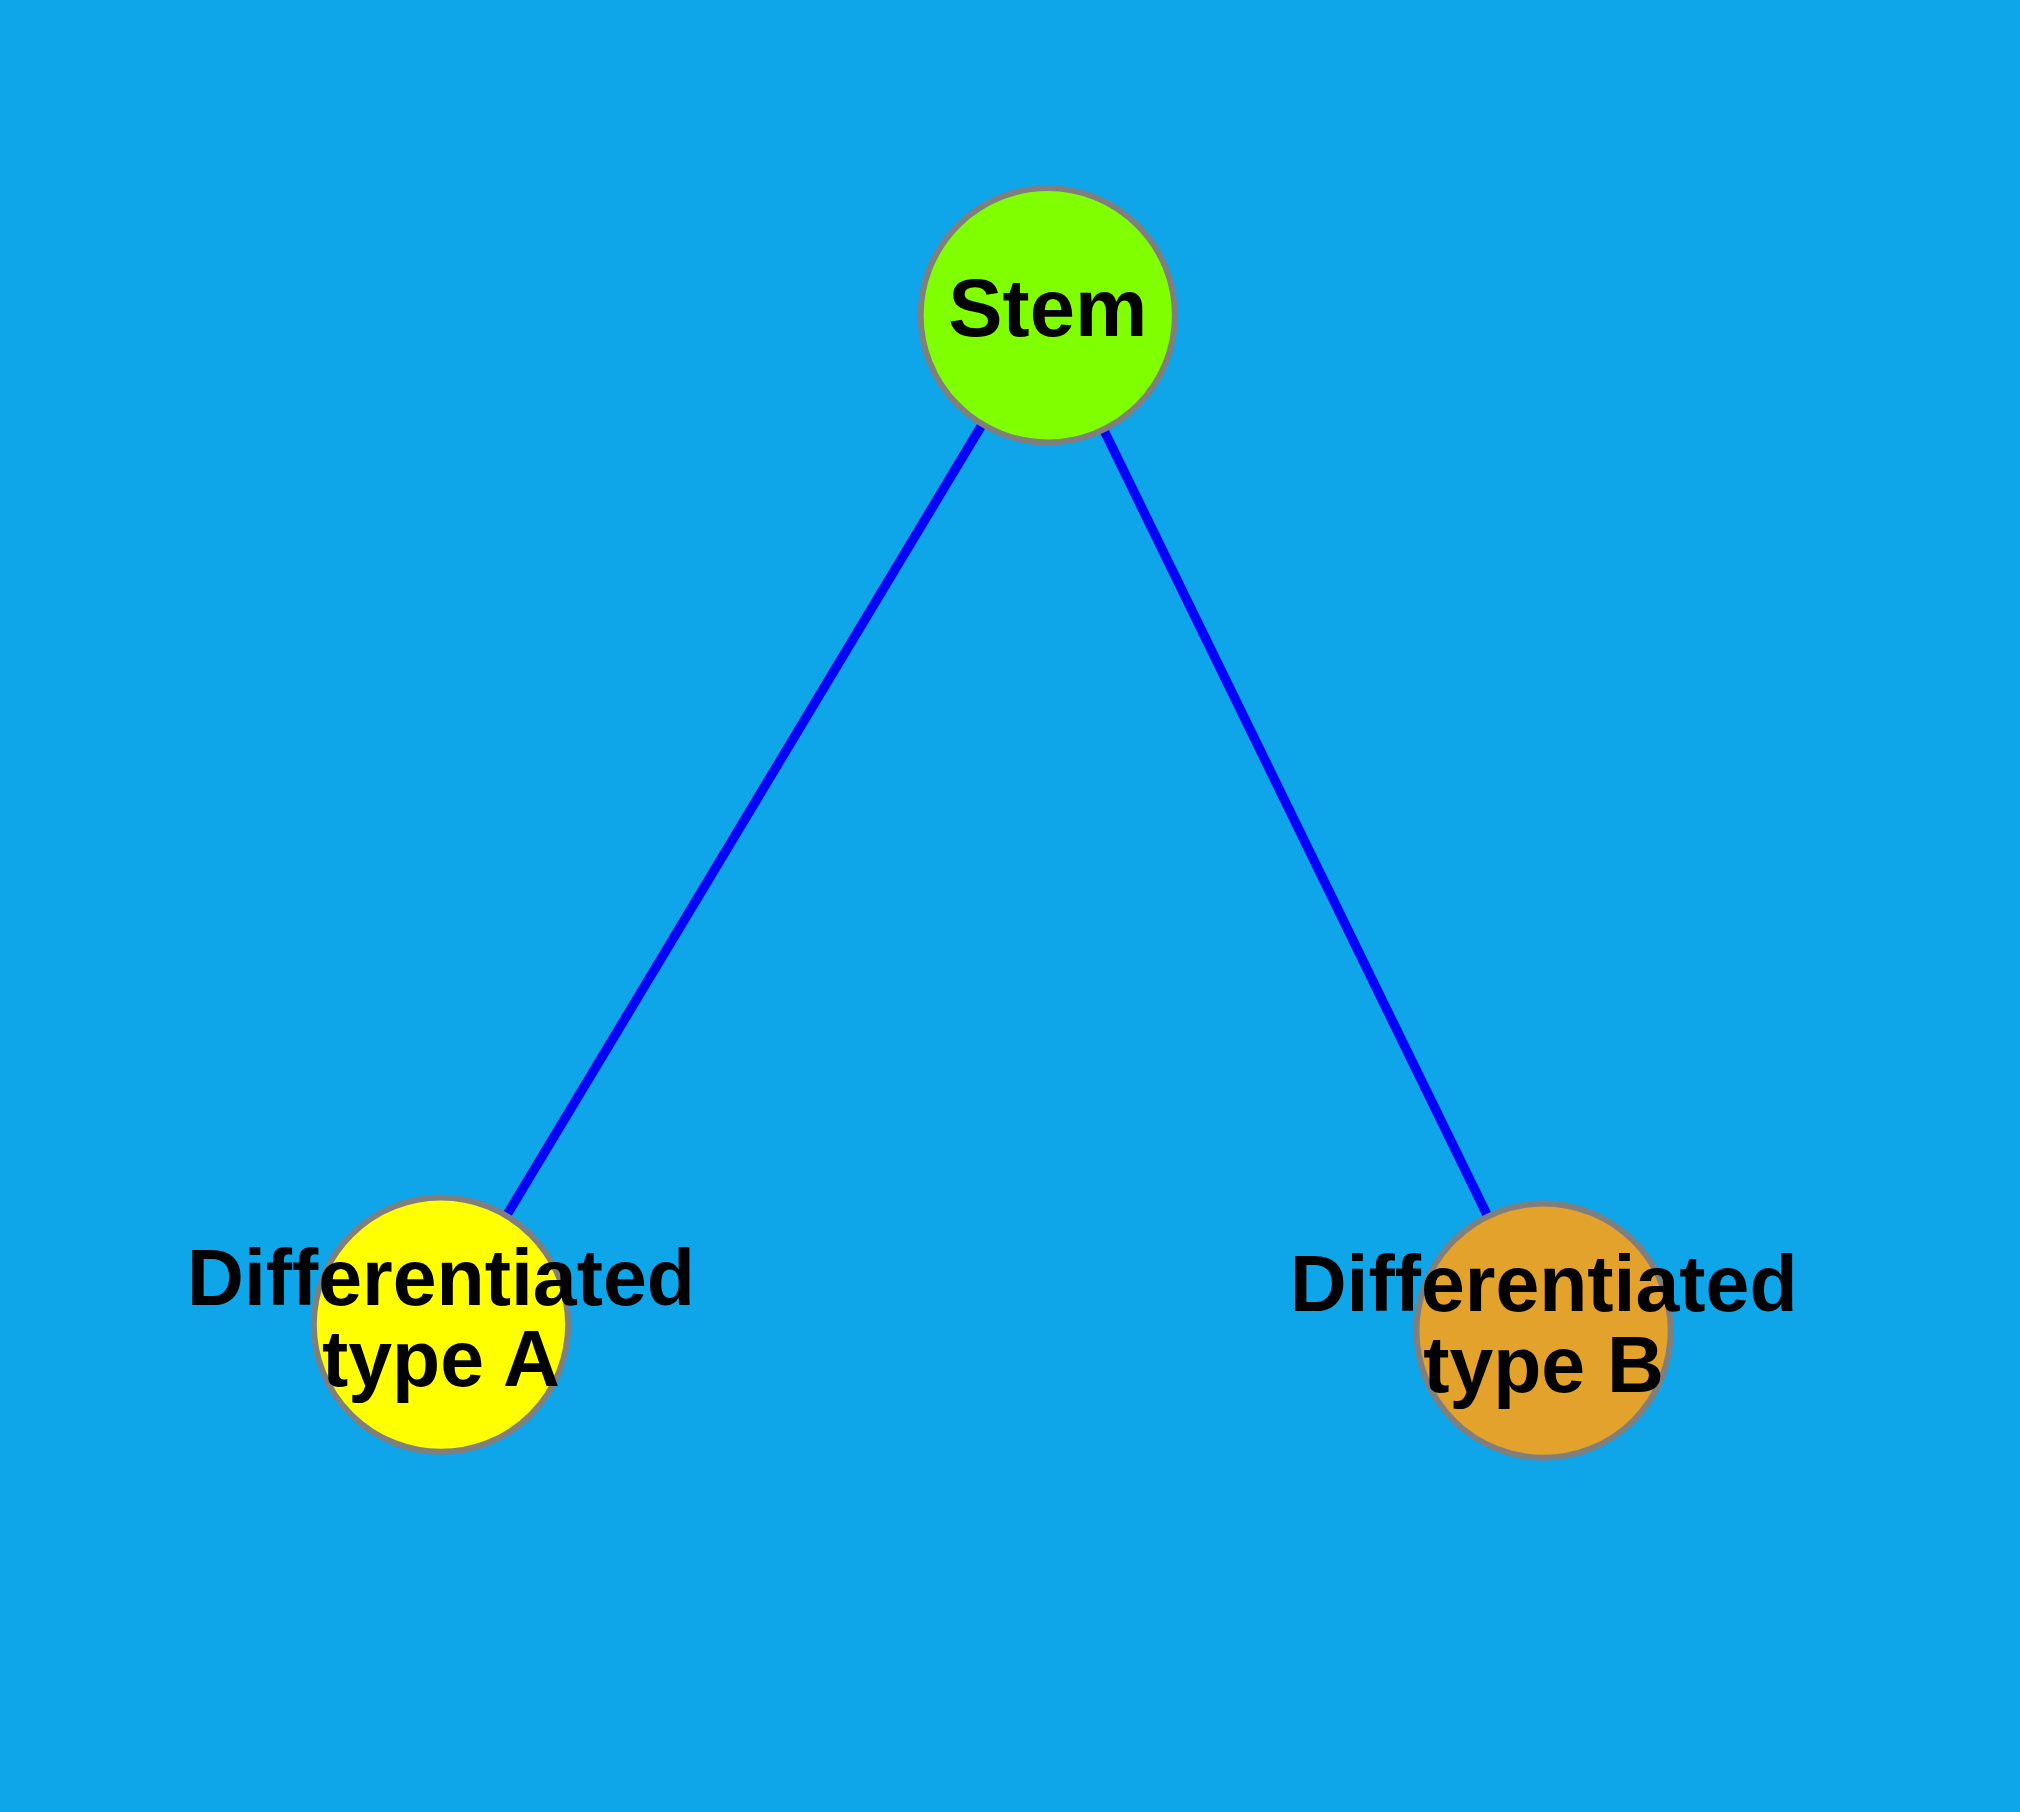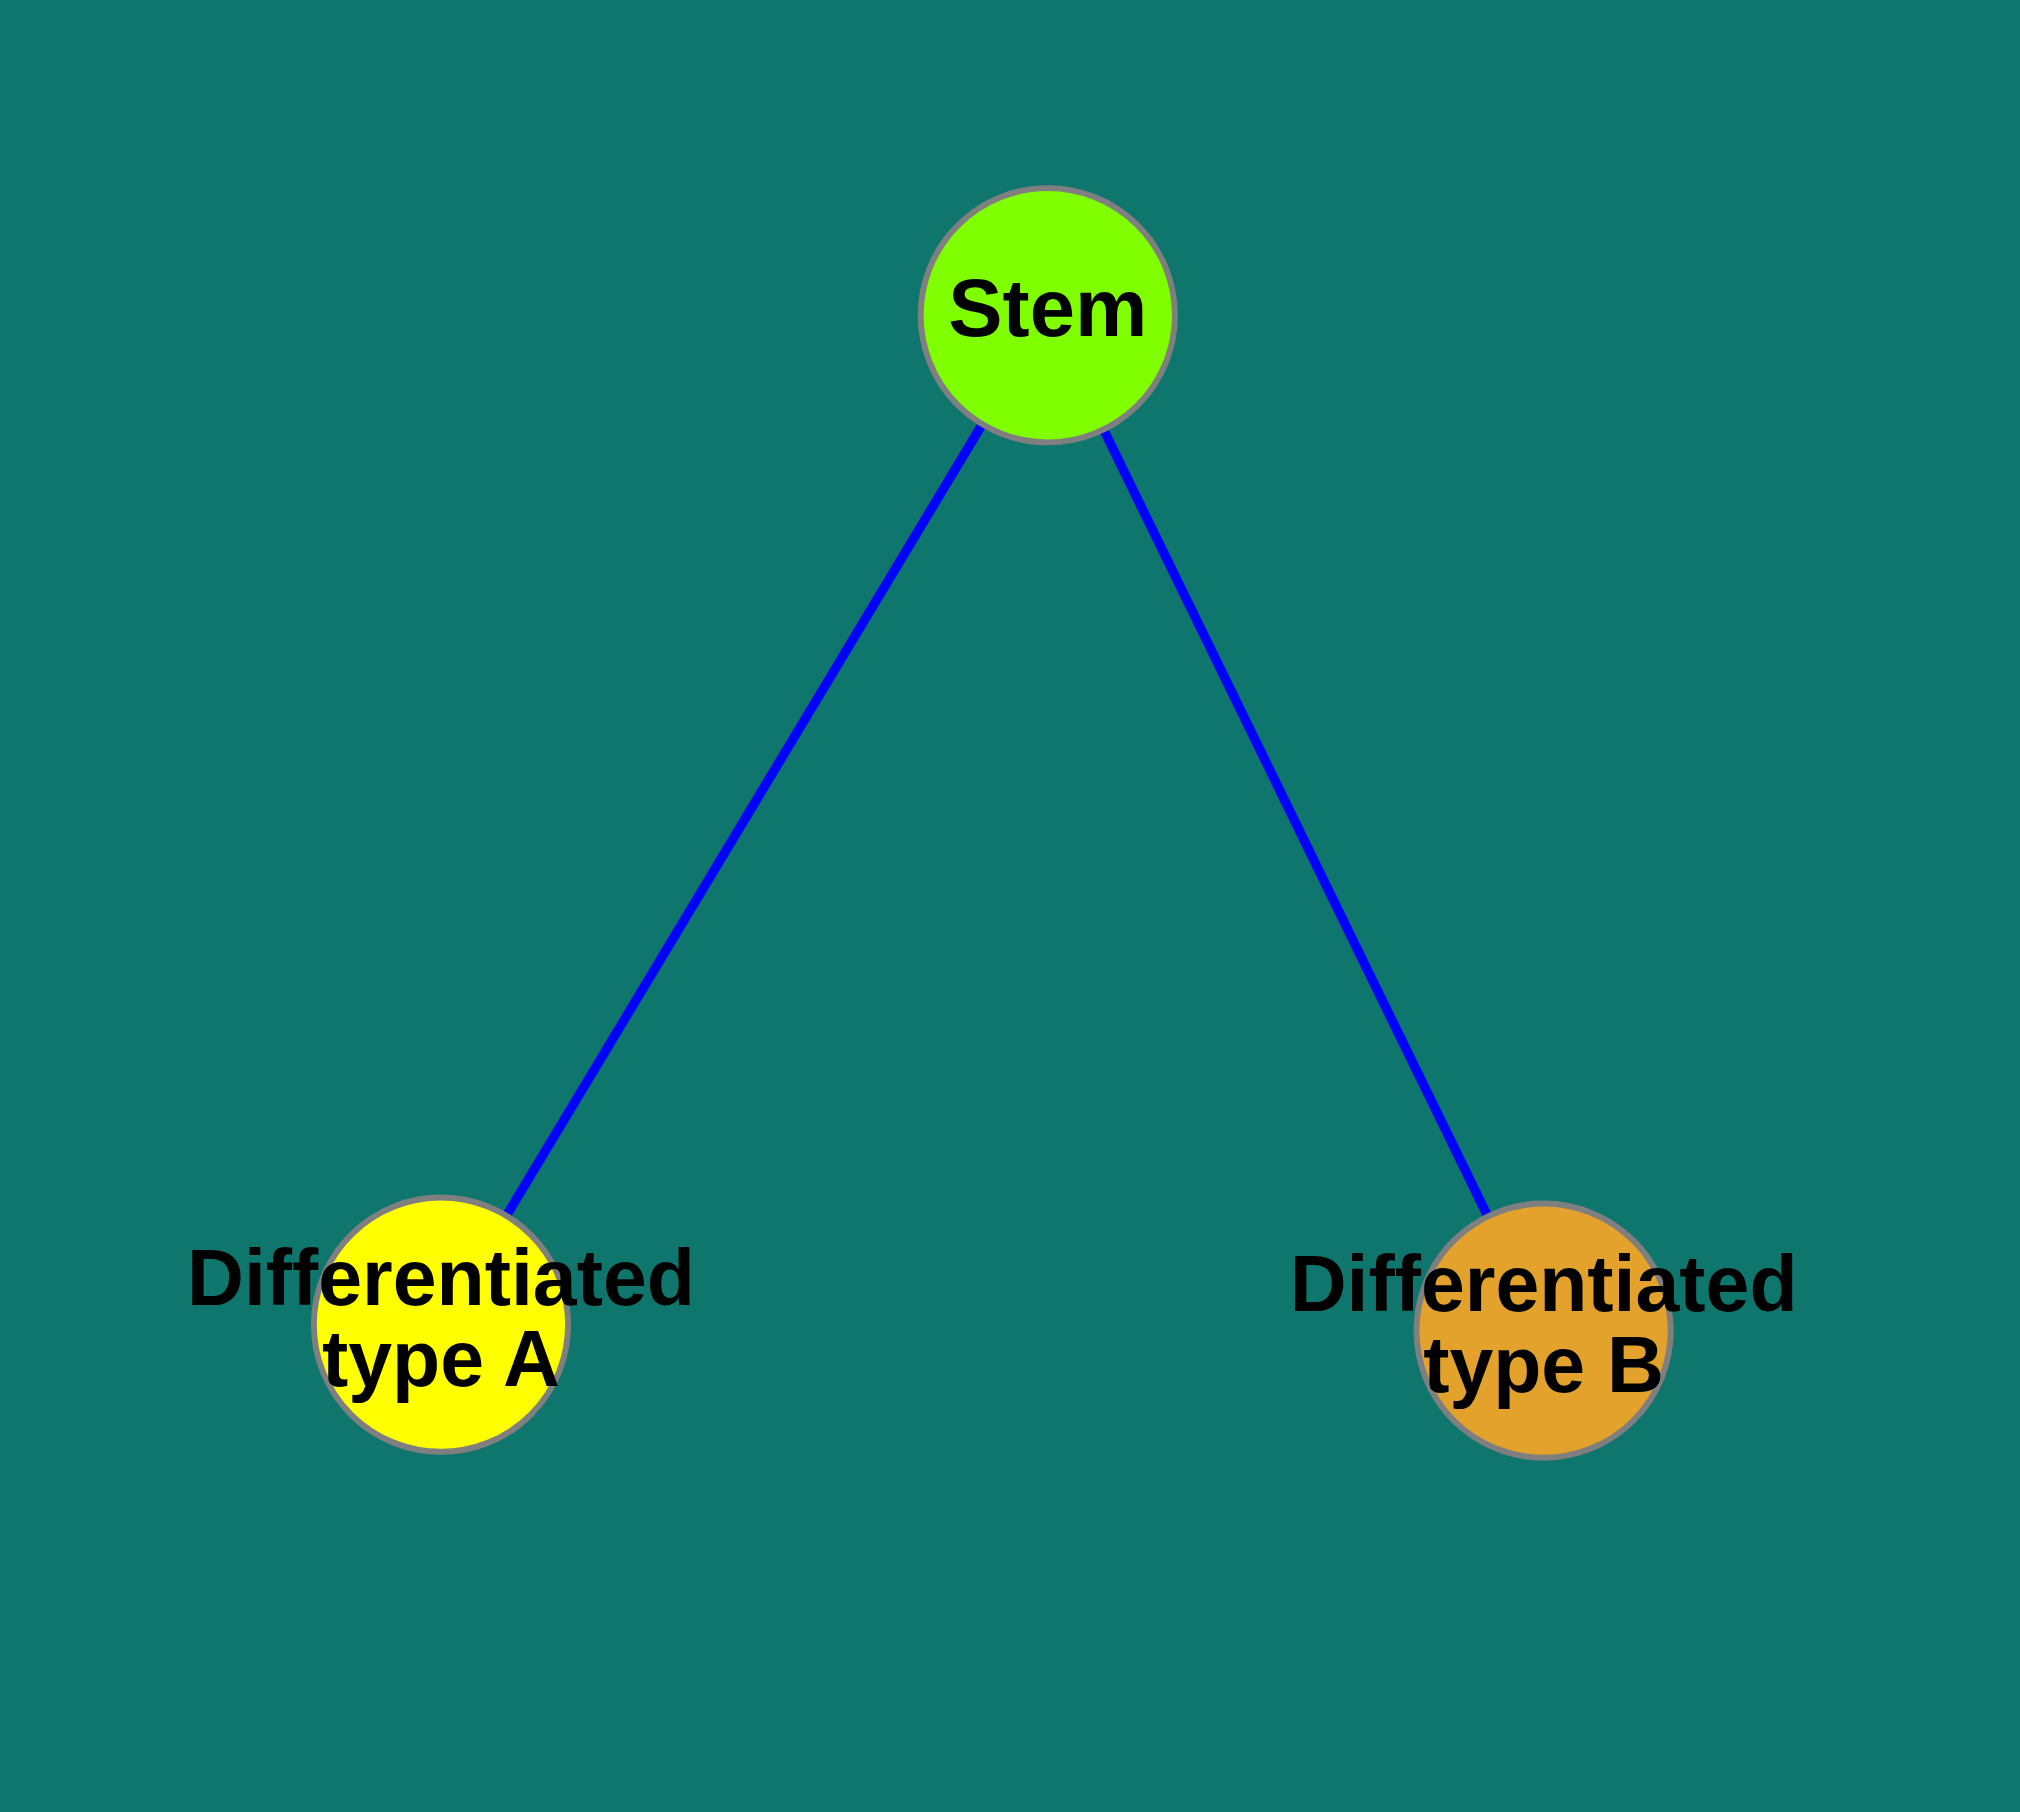--- a/index.html
+++ b/index.html
@@ -42,21 +42,21 @@
   .label-stem {
     font-size: 96px;
   }
   .label-child {
     font-size: 93px;
   }
 </style>
 </head>
 <body>
 
-<div id="canvas" style="background: #0f766e; width: 2021px; height: 1812px;">
+<div id="canvas" style="background: #0ea5e9; width: 2021px; height: 1812px;">
   <svg id="graph-svg" viewBox="0 0 2384 2138" xmlns="http://www.w3.org/2000/svg" style="width: 2021px; height: 1812px;">
 
     <g>
       <line class="edge-line" x1="1158.7145501877892" y1="500.5572216848367" x2="597.2854498122108" y2="1434.4427783151632" stroke="#0000ff" stroke-width="11"></line>
       <line class="edge-line" x1="1301.818956744987" y1="506.7882225307595" x2="1755.181043255013" y2="1435.2117774692406" stroke="#0000ff" stroke-width="11"></line>
     </g>
 
     <g>
 
       <g>

